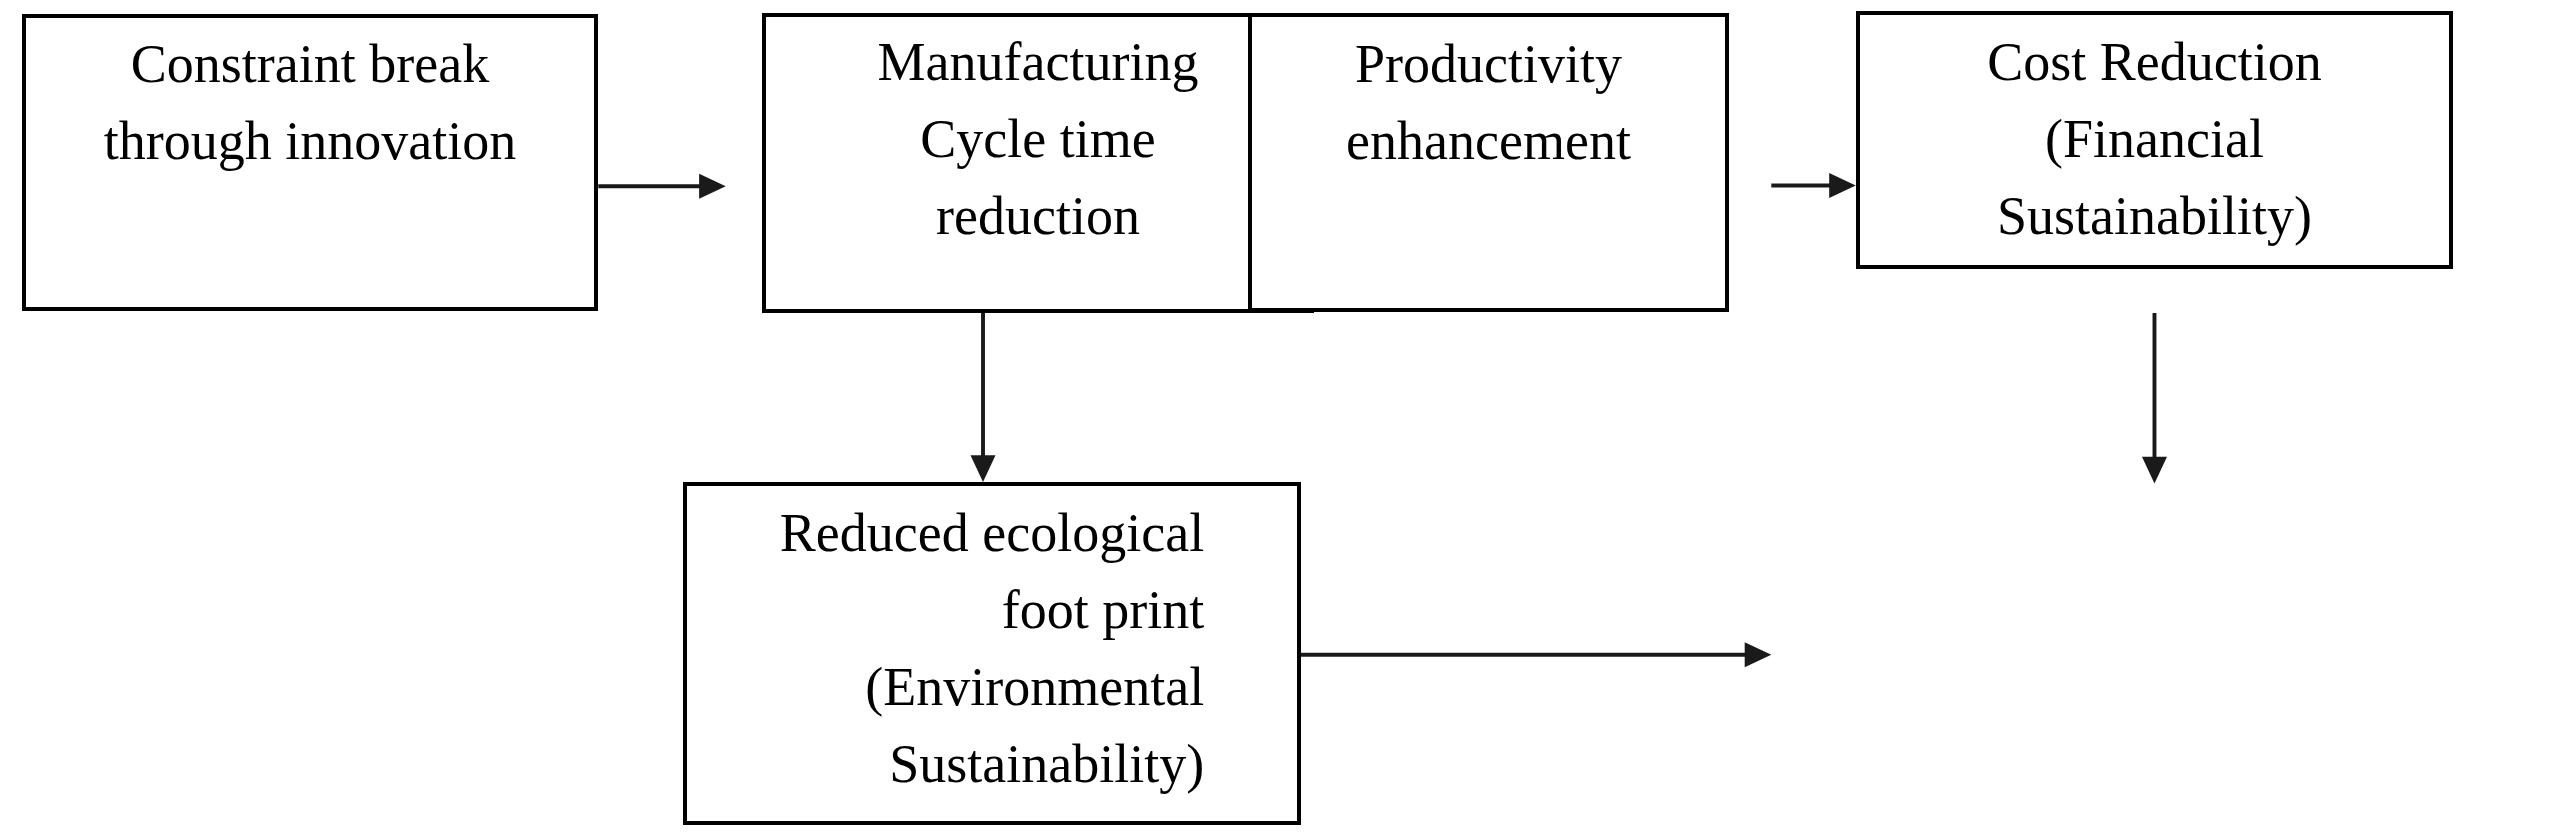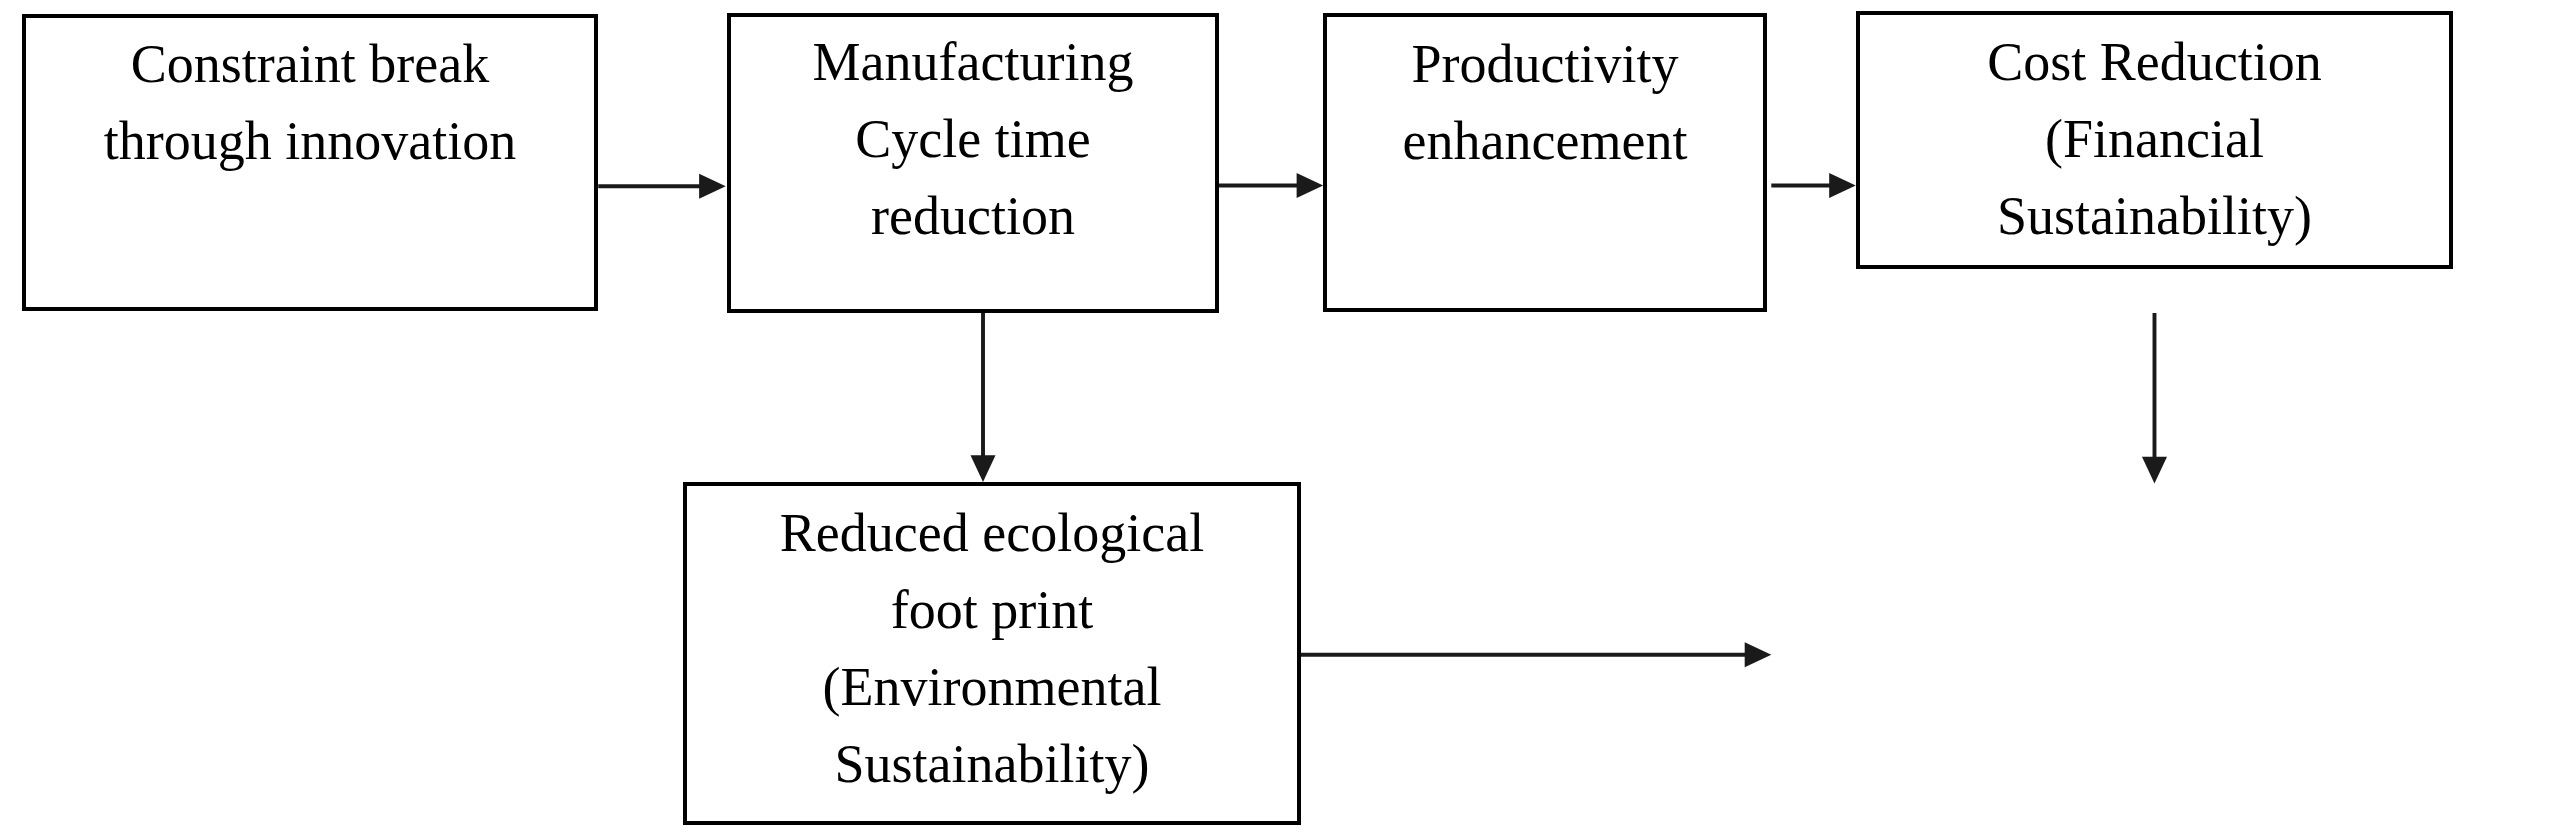--- a/index.html
+++ b/index.html
@@ -34,25 +34,25 @@
     text-align: center;
   }
   .node .label {
     white-space: pre;
     font-size: 54px;
     line-height: 77px;
     color: #000000;
   }
   
   .n1 { left: 22px;   top: 14px;  width: 576px;  height: 297px; padding-top: 7.8px; }
-  .n2 { left: 727px;  top: 12.5px;  width: 492px;  height: 300px; padding-top: 7.8px; }
-  .n3 { left: 1323px; top: 12.5px;  width: 444px;  height: 299px; padding-top: 9.4px; }
+  .n2 { left: 762px;  top: 12.5px;  width: 552px;  height: 300px; padding-top: 7.8px; }
+  .n3 { left: 1248px; top: 12.5px;  width: 481px;  height: 299px; padding-top: 9.4px; }
   .n4 { left: 1856px; top: 11px;  width: 597px;  height: 258px; padding-top: 9.4px; }
   
-  .n5 { left: 683px;  top: 482px; width: 618px;  height: 343px; padding-top: 9.4px; }
+  .n5 { left: 683px;  top: 482px; width: 618px;  height: 343px; padding-top: 9.4px; text-align: right; }
   .n6 { left: 1771px; top: 483px; width: 788px; height: 320px; padding-top: 7.8px; }
 </style>
 </head>
 <body>
 
 <div class="canvas">
 
   <svg class="arrow-layer" viewBox="0 0 3294 1075" xmlns="http://www.w3.org/2000/svg">
 
     <g>

